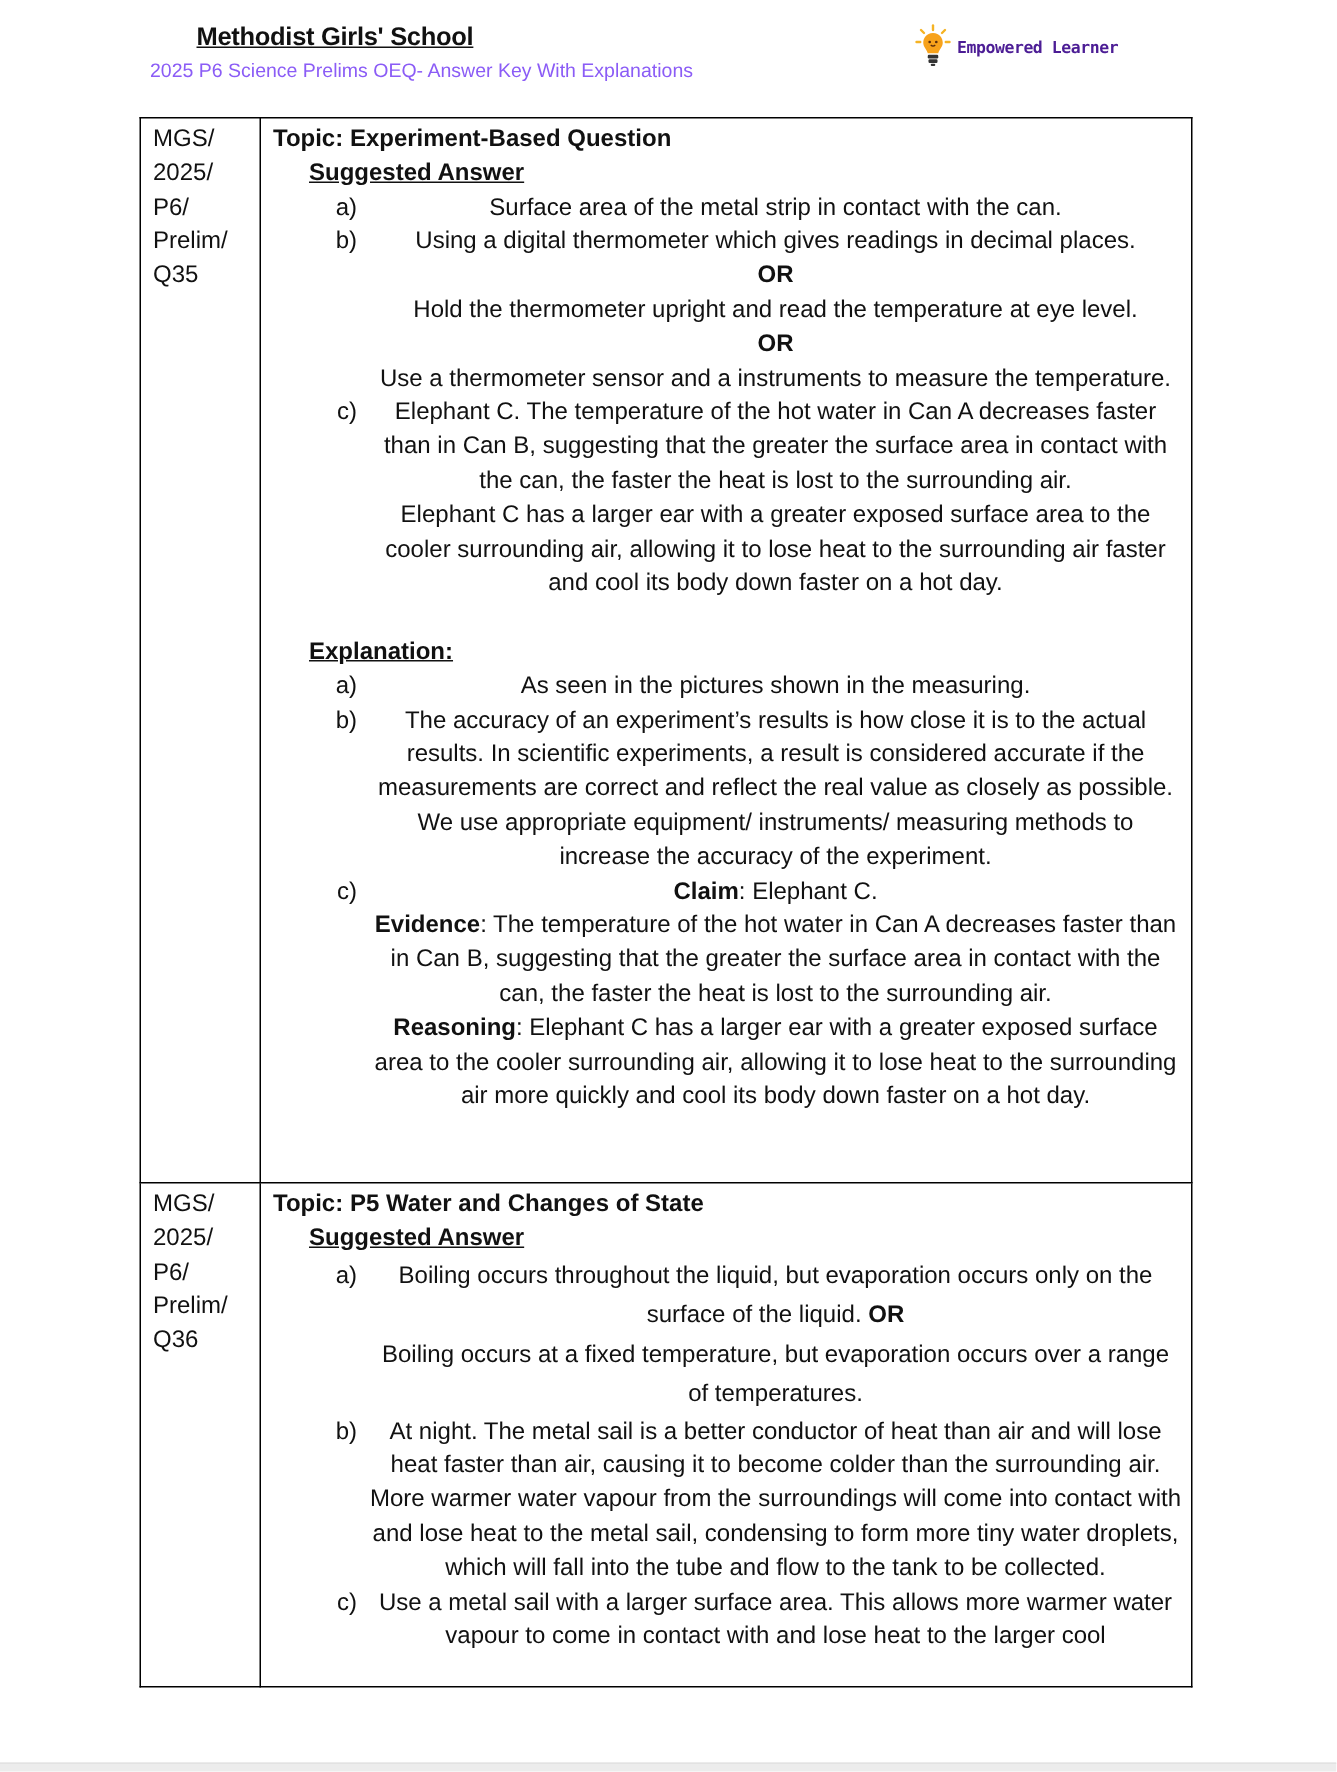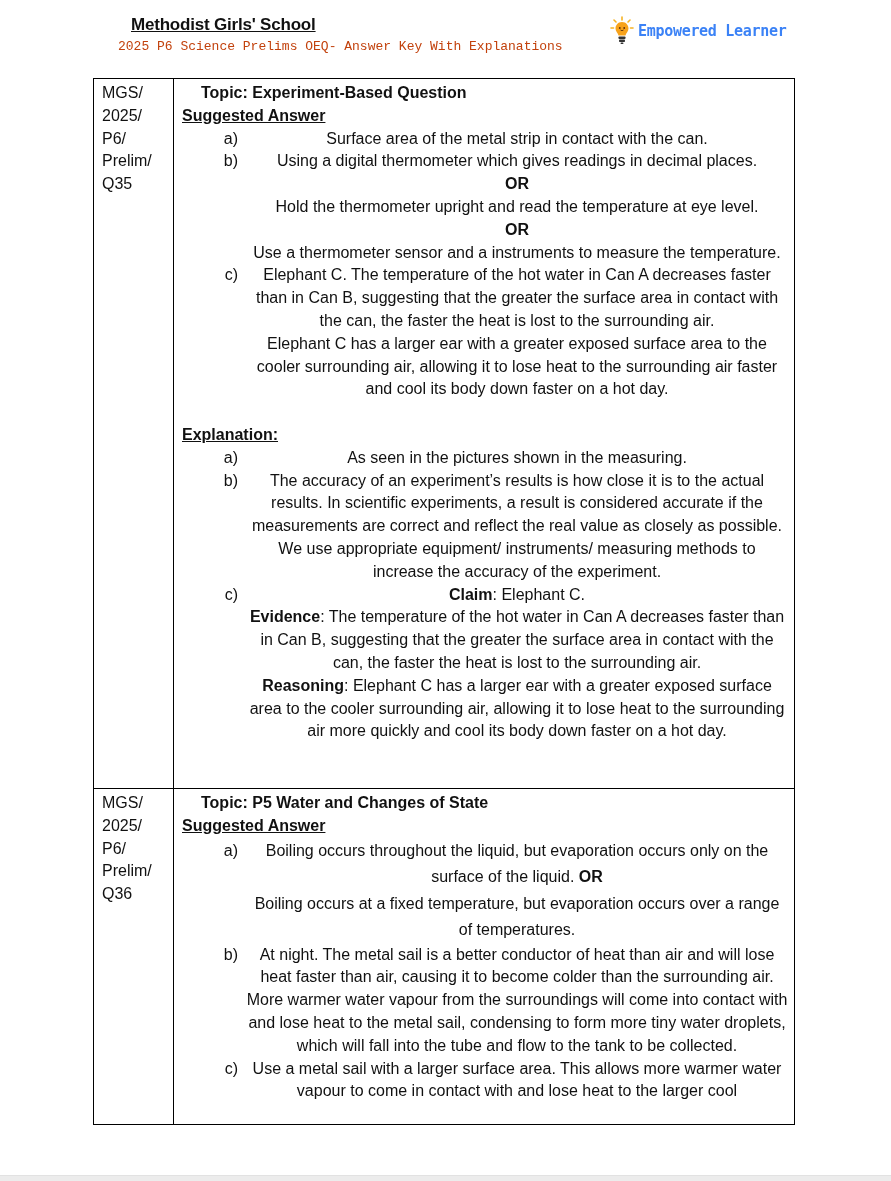--- a/index.html
+++ b/index.html
@@ -5,45 +5,45 @@
   html, body { margin: 0; padding: 0; }
   body {
     width: 891px; height: 1181px; background: #ffffff; position: relative; overflow: hidden;
     font-family: "Liberation Sans", sans-serif; color: #111;
   }
   .school-title {
     position: absolute; left: 102px; top: 15px; font-size: 17px; font-weight: bold;
     text-decoration: underline; letter-spacing: -0.2px; margin-left: 29px;
   }
   .doc-subtitle {
-    position: absolute; left: 118px; top: 39px; font-size: 13px; color: #c2410c; font-family: Liberation Mono, monospace;
+    position: absolute; left: 100px; top: 39px; font-size: 13px; color: #8b5cf6;
   }
   .brand {
     position: absolute; left: 610px; top: 16px; display: flex; align-items: center; gap: 4px;
   }
   .brand-text {
-    font-family: "DejaVu Sans Mono", monospace; font-size: 15px; font-weight: bold; color: #3b82f6;
+    font-family: "DejaVu Sans Mono", monospace; font-size: 11px; font-weight: bold; color: #4c1d95;
     letter-spacing: -0.3px;
   }
   .bulb { width: 24px; height: 30px; position: relative; }
   .bottom-bar {
     position: absolute; left: 0; right: 0; top: 1175px; height: 6px; background: #ececec;
     border-top: 1px solid #e2e2e2;
   }
 
   table.qa {
     position: absolute; left: 93px; top: 78px; width: 702px; border-collapse: collapse;
     font-size: 16px; line-height: 22.8px; padding-left: 39px;
   }
   table.qa td { border: 1.5px solid #000; vertical-align: top; }
   td.ref { width: 71px; padding: 3px 0 0 8px; }
   td.content { padding: 3px 6px 6px 8px; }
   .ref-line { display: block; }
-  .topic { font-weight: bold; margin-left: 19px; }
-  .section-head { font-weight: bold; text-decoration: underline; }
+  .topic { font-weight: bold; }
+  .section-head { font-weight: bold; text-decoration: underline; margin-left: 24px; }
   .spacer { height: 22.8px; }
   .items { margin: 0; padding: 0; list-style: none; }
   .item { display: flex; }
   .item-label { width: 56px; text-align: right; padding-right: 8px; flex-shrink: 0; }
   .item-body { flex: 1; text-align: center; }
   .para { display: block; }
   .bold { font-weight: bold; }
   .row1 td { height: 700px; }
   .row2 td { height: 326px; border-bottom: 1.5px solid #000; }
   .lh-wide { line-height: 26.5px; }

